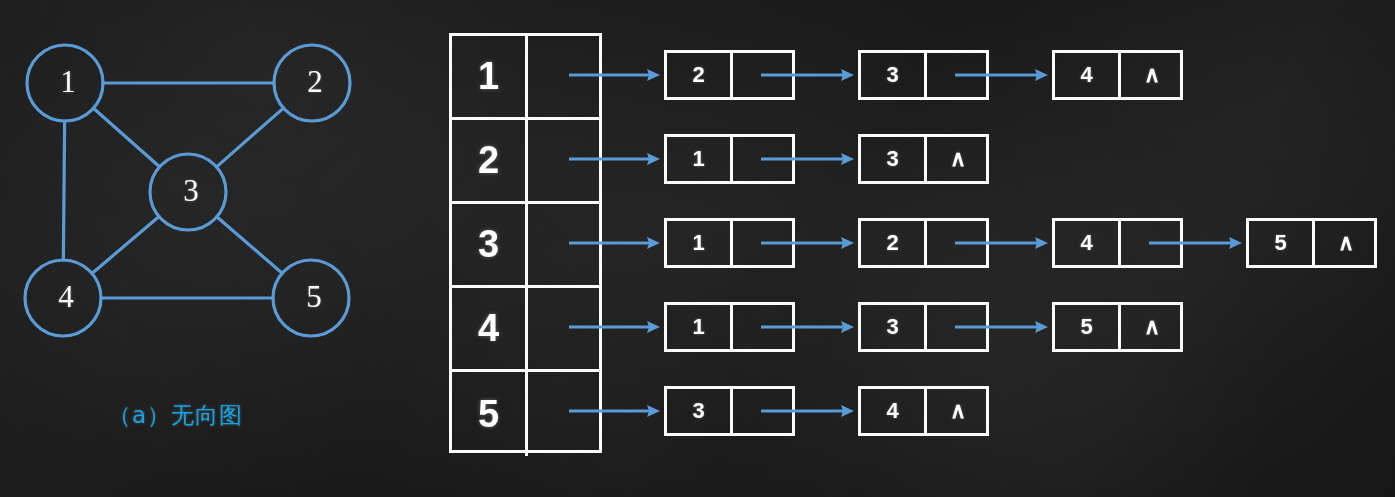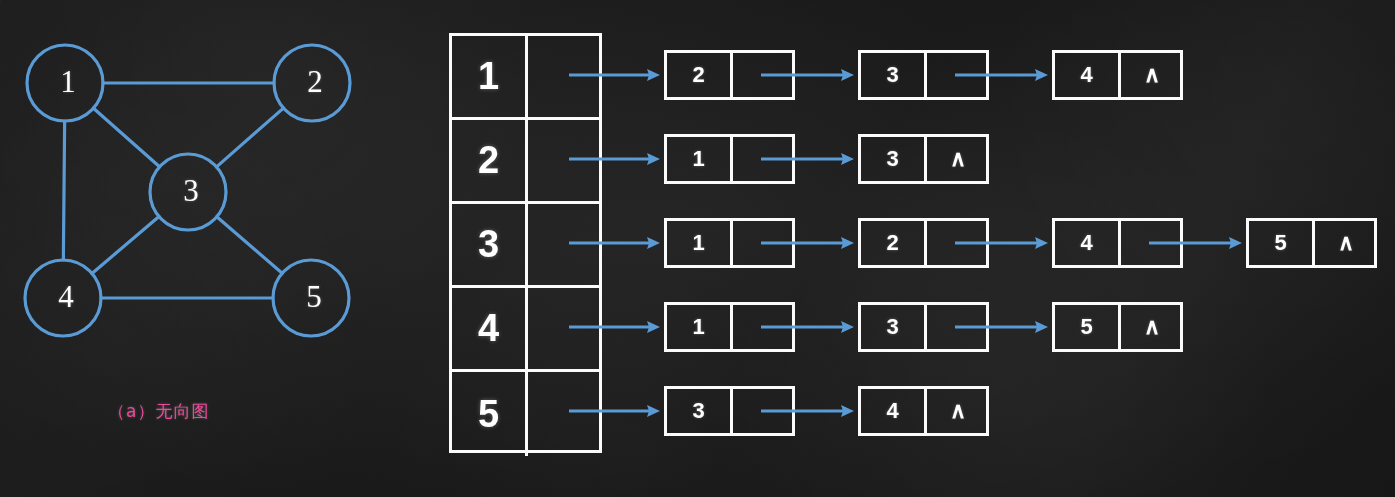--- a/index.html
+++ b/index.html
@@ -38,21 +38,21 @@
   .graph-wrap{position:absolute;left:0;top:0;width:420px;height:497px;}
   .gsvg{position:absolute;left:0;top:0;}
   .node-label{
     position:absolute;color:#fdfdfd;font-size:31px;font-weight:400;
     font-family:"Liberation Serif", serif;
     text-shadow:0 0 3px rgba(255,255,255,.28);
     transform:translate(-50%,-50%);pointer-events:none;
   }
   .caption{
     position:absolute;left:108px;top:400px;width:210px;
-    color:#ec4899;font-size:17px;letter-spacing:1px;
+    color:#0ea5e9;font-size:23px;letter-spacing:1px;
     font-family:"DejaVu Sans", sans-serif;
     text-shadow:0 0 3px rgba(255,255,255,.25);
   }
 
   
   .adj{position:absolute;left:449px;top:33px;width:946px;height:420px;}
 
   .index-table{
     position:absolute;left:0;top:0;width:153px;height:420px;
     border:3px solid #fbfbfb;box-sizing:border-box;

